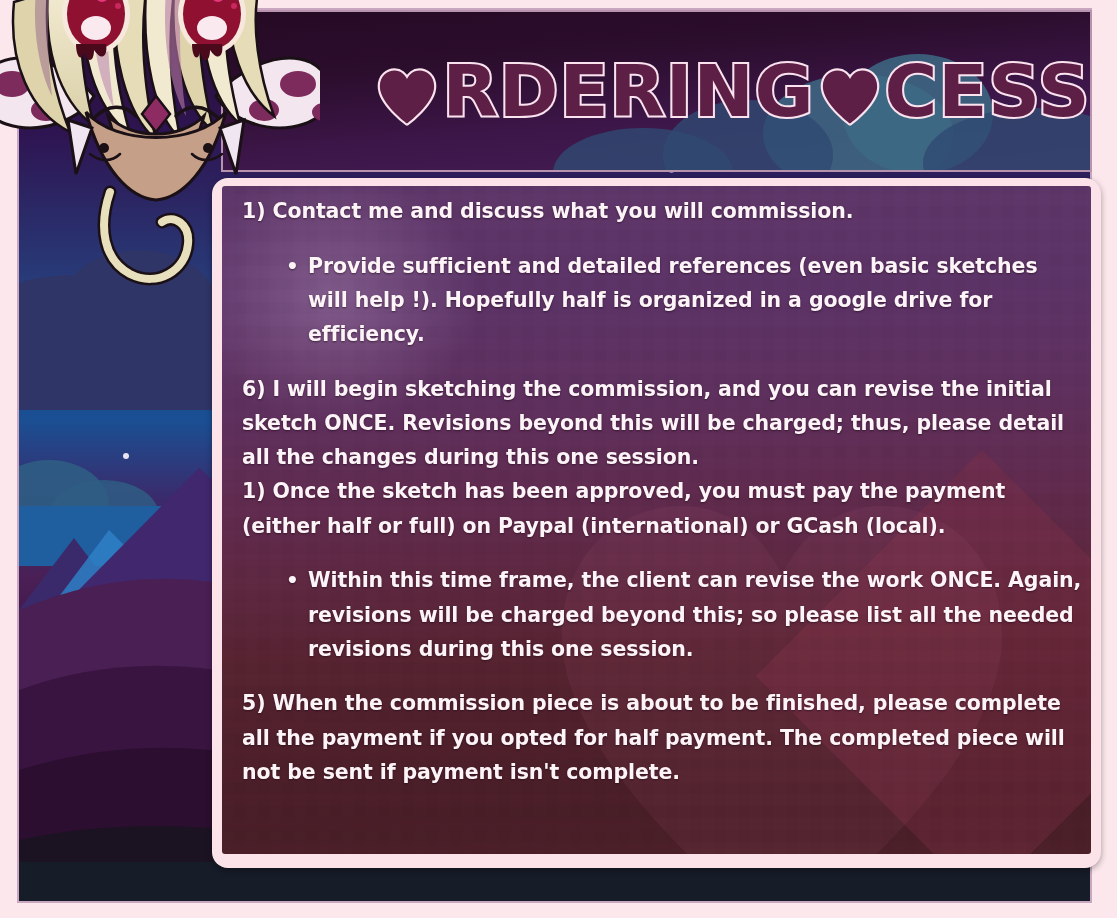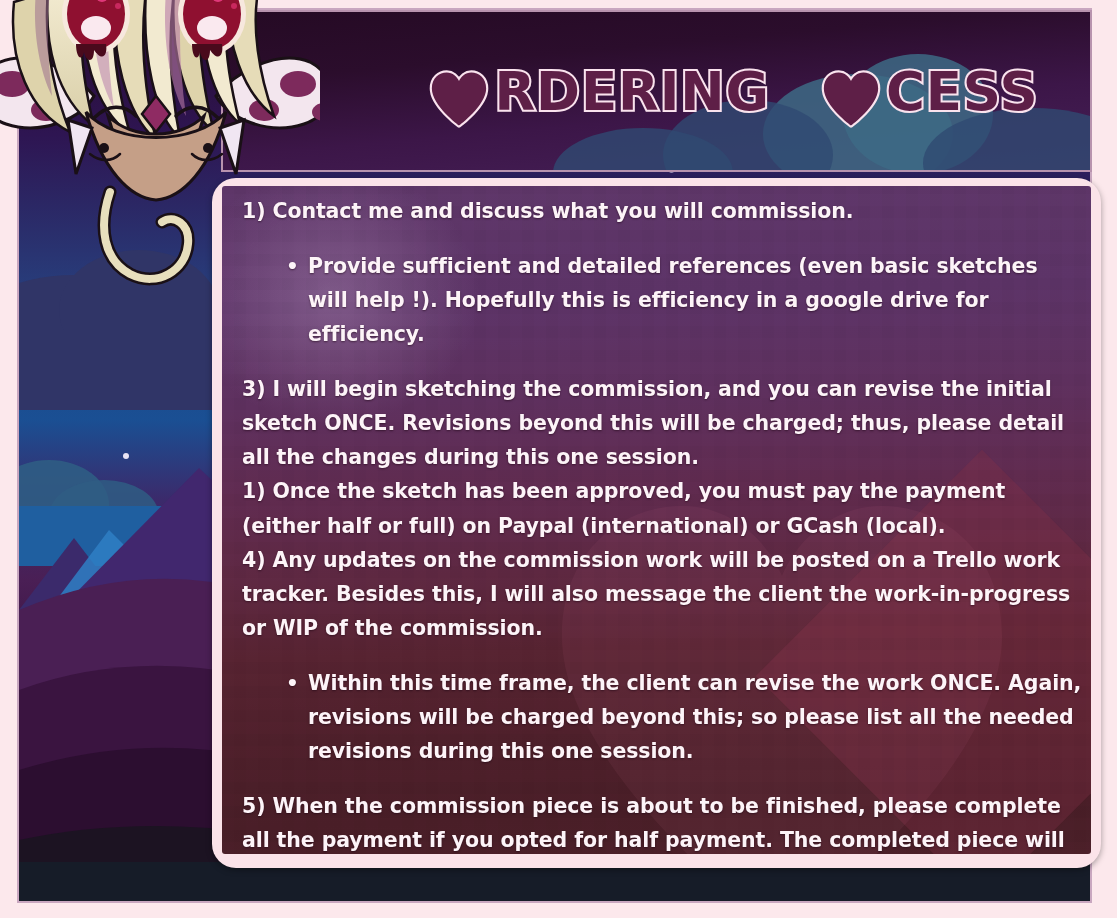--- a/index.html
+++ b/index.html
@@ -50,39 +50,39 @@
   #header .hcloud2{position:absolute;border-radius:50%;background:#2f4a72;opacity:.8;}
 
   #title{
     position:absolute;left:0;top:0;width:100%;height:100%;
     display:flex;align-items:center;justify-content:center;
     padding-left:150px;box-sizing:border-box;
     letter-spacing:.055em;
     white-space:nowrap;
   }
   #title .tword{
-    display:inline-flex;align-items:flex-end;
-    font-size:53px;font-weight:700;
+    display:inline-flex;align-items:center;
+    font-size:72px;font-weight:700;
     font-family:"DejaVu Sans",sans-serif;
     color:#5e1f47;
     -webkit-text-stroke:4px #fae3ee;
     paint-order:stroke fill;
     text-transform:uppercase;
   }
   #title .gap{display:inline-block;width:46px;}
   .heartO{
     display:inline-block;width:62px;height:58px;position:relative;
     margin:0 4px;transform:translateY(6px);
   }
   .heartO svg{display:block;width:100%;height:100%;}
 
   
   #panel-outer{
     position:absolute;left:212px;top:178px;width:889px;height:690px;
-    background:#fbe3e9;border-radius:24px;
+    background:#fbe3e9;border-radius:16px;
     box-shadow:0 2px 6px rgba(0,0,0,.35);
   }
   #panel{
     position:absolute;left:10px;top:8px;width:869px;height:668px;
     background:linear-gradient(178deg,
        #5c3566 0%, #5a3264 18%, #5c2f5c 32%,
        #5e2a4e 45%, #5c2740 57%, #552230 68%,
        #4d1f2a 80%, #471d26 92%, #4a1f28 100%);
     overflow:hidden;
     border-radius:3px;
@@ -209,24 +209,23 @@
     <div id="panel">
       <div id="diamond"></div>
       <svg id="bigheart" viewBox="0 0 100 94">
         <path d="M50 90 C50 90 6 58 6 30 C6 13 18 4 30 4 C40 4 47 11 50 18 C53 11 60 4 70 4 C82 4 94 13 94 30 C94 58 50 90 50 90 Z" fill="#b05a7a"></path>
       </svg>
       <div id="glow"></div>
       <div id="mosaic"></div>
 
       <div id="list">
         <p class="item">1) Contact me and discuss what you will commission.</p>
-        <p class="sub">Provide sufficient and detailed references (even basic sketches will help !). Hopefully this is efficiency in a google drive for efficiency.</p>
-        <p class="item">3) I will begin sketching the commission, and you can revise the initial sketch ONCE. Revisions beyond this will be charged; thus, please detail all the changes during this one session.</p>
+        <p class="sub">Provide sufficient and detailed references (even basic sketches will help !). Hopefully half is organized in a google drive for efficiency.</p>
+        <p class="item">6) I will begin sketching the commission, and you can revise the initial sketch ONCE. Revisions beyond this will be charged; thus, please detail all the changes during this one session.</p>
         <p class="item">1) Once the sketch has been approved, you must pay the payment (either half or full) on Paypal (international) or GCash (local).</p>
-        <p class="item">4) Any updates on the commission work will be posted on a Trello work tracker. Besides this, I will also message the client the work-in-progress or WIP of the commission.</p>
         <p class="sub">Within this time frame, the client can revise the work ONCE. Again, revisions will be charged beyond this; so please list all the needed revisions during this one session.</p>
         <p class="item">5) When the commission piece is about to be finished, please complete all the payment if you opted for half payment. The completed piece will not be sent if payment isn't complete.</p>
 
       </div>
     </div>
   </div>
 
   <div id="char">
     <svg width="330" height="300" viewBox="0 0 330 300">
       <defs>

